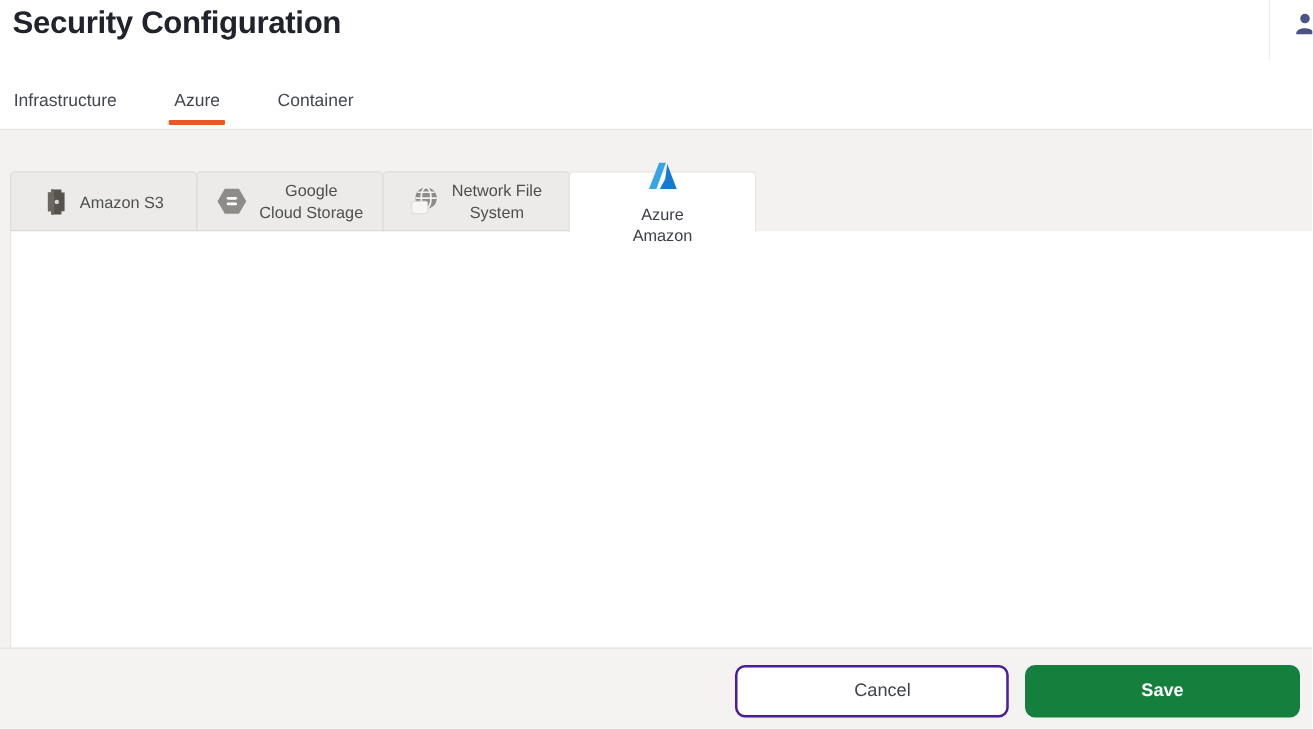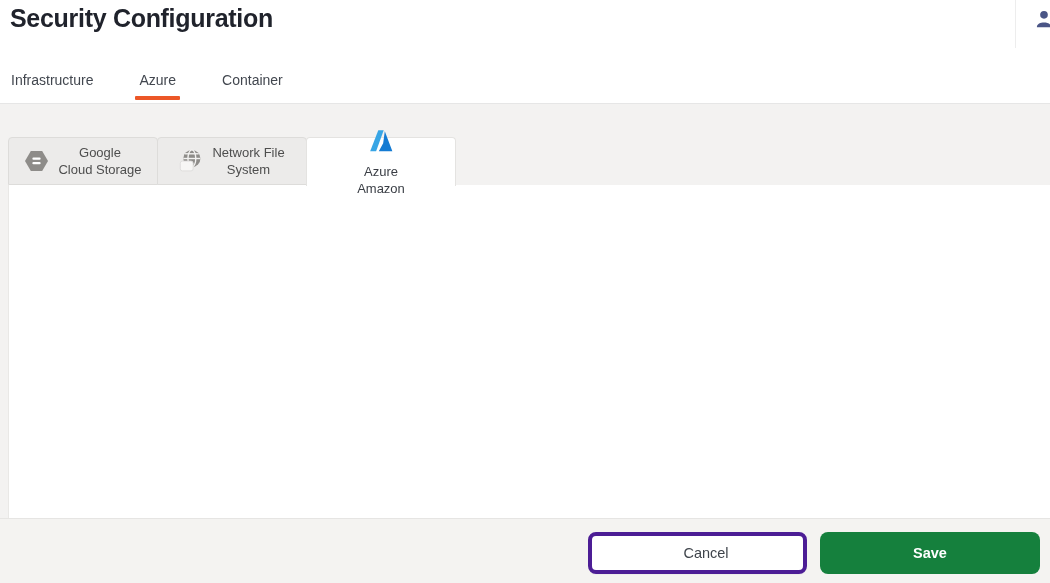--- a/index.html
+++ b/index.html
@@ -48,21 +48,21 @@
   .help-icon{position:absolute;left:647px;top:232px;width:15px;height:15px;border-radius:50%;
              background:#1A73E8;color:#fff;font-size:11px;font-weight:700;line-height:15px;
              text-align:center;cursor:pointer;}
 
   
   .footer{position:absolute;left:0;top:518px;width:1050px;height:65px;
           background:#F4F3F1;border-top:1px solid #E6E5E3;box-sizing:border-box;z-index:4;}
   .btn{position:absolute;top:13px;height:42px;border-radius:8px;font-size:14.5px;
        display:flex;align-items:center;justify-content:center;cursor:pointer;
        font-family:"Liberation Sans",sans-serif;box-sizing:border-box;}
-  .btn-cancel{left:588px;width:219px;background:#fff;border:4px solid #4c1d95;
+  .btn-cancel{left:588px;width:219px;background:#fff;border:2px solid #4c1d95;
        color:#3F444B;box-shadow:0 1px 1px rgba(0,0,0,0.03);padding-left:17px;}
   .btn-save{left:820px;width:220px;background:#15803d;border:none;color:#fff;font-weight:700;}
 </style>
 </head>
 <body>
 
 <div class="app">
 
   <div class="header">
     <div class="page-title">Security Configuration</div>
@@ -76,20 +76,33 @@
 
     <div class="nav">
       <div class="nav-item">Infrastructure</div>
       <div class="nav-item active">Azure</div>
       <div class="nav-item">Container</div>
     </div>
   </div>
 
   <div class="ptabs">
 
+    <div class="ptab">
+      <span class="picon">
+        <svg width="20" height="25" viewBox="0 0 24 28">
+          <path d="M7 2 h10 v3 h3 v18 h-3 v3 H7 v-3 H4 V5 h3 Z" fill="#56524C"></path>
+          <path d="M7 2 h3 v24 H7 v-3 H4 V5 h3 Z" fill="#6B6761"></path>
+          <circle cx="12.5" cy="14" r="2.1" fill="#D9D7D4"></circle>
+        </svg>
+      </span>
+      <span class="lines">
+        <span>Amazon S3</span>
+          <span></span>
+      </span>
+    </div>
 
     <div class="ptab">
       <span class="picon">
         <svg width="25" height="22" viewBox="0 0 30 26">
           <polygon points="8.2,1 21.8,1 28.8,13 21.8,25 8.2,25 1.2,13" fill="#8E8C89"></polygon>
           <rect x="10" y="8.8" width="10" height="2.7" rx="1.35" fill="#FFFFFF"></rect>
           <rect x="10" y="14.2" width="10" height="2.7" rx="1.35" fill="#FFFFFF"></rect>
         </svg>
       </span>
       <span class="lines">

